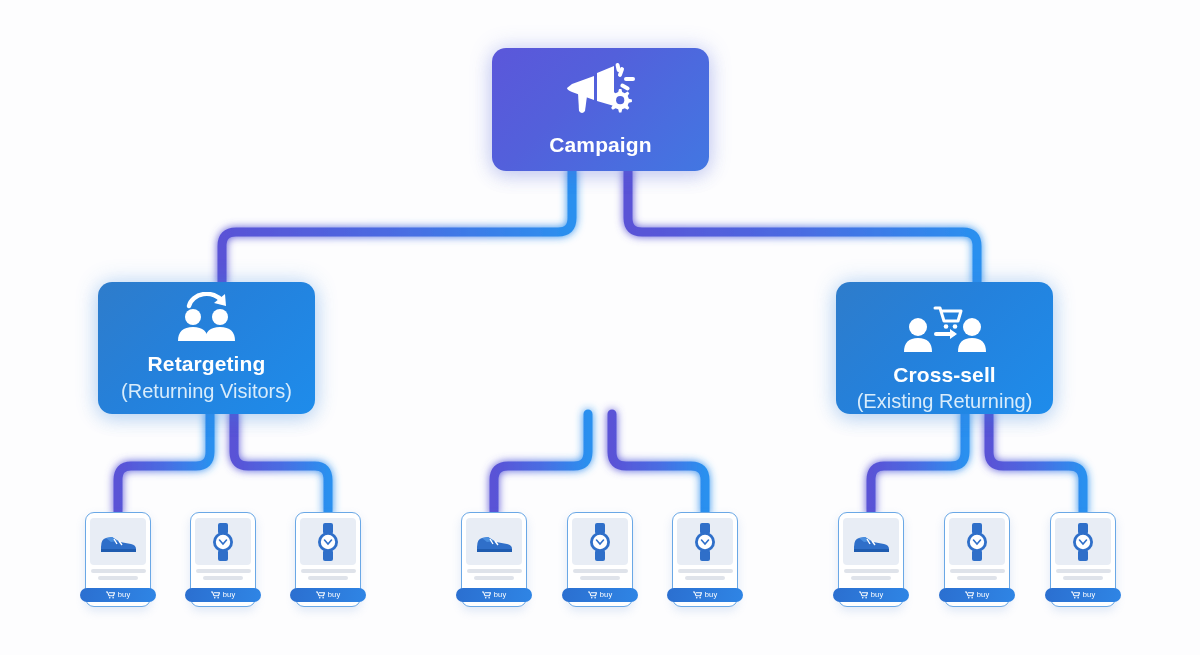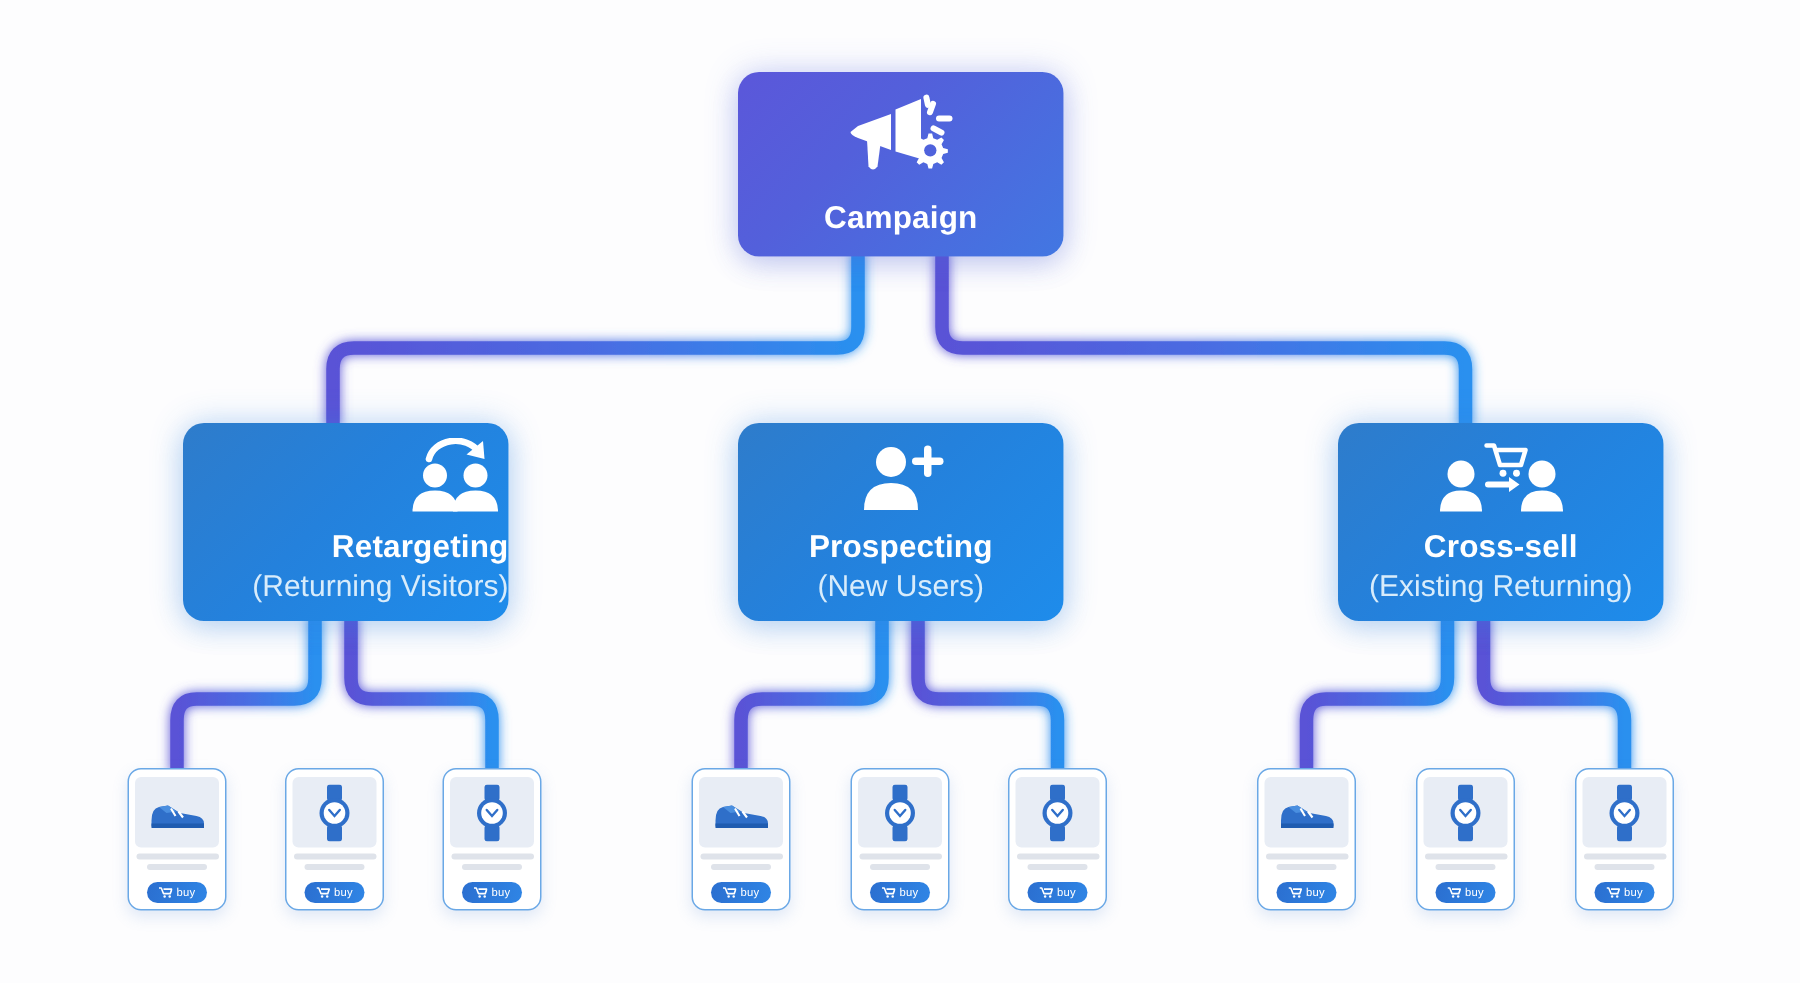--- a/index.html
+++ b/index.html
@@ -29,23 +29,23 @@
   .node.root {
     left: 492px; top: 48px; width: 217px; height: 123px;
     background: linear-gradient(135deg, #5b57da 0%, #5360db 38%, #4277e2 100%);
     box-shadow: 0 0 22px rgba(90,110,230,.28), 0 6px 18px rgba(70,90,200,.18);
   }
   .node.mid {
     top: 282px; width: 217px; height: 132px;
     background: linear-gradient(135deg, #2e7ccb 0%, #2481dc 45%, #1e8ceb 100%);
     box-shadow: 0 0 22px rgba(60,140,230,.30), 0 6px 18px rgba(40,120,210,.16);
   }
-  #node-retargeting { left: 122px; align-items: flex-end; }
+  #node-retargeting { left: 98px; }
   #node-prospecting { left: 492px; }
-  #node-crosssell  { left: 892px; }
+  #node-crosssell  { left: 836px; justify-content: flex-end; }
 
   .node-icon { display: block; margin-bottom: 4px; }
   .node .title {
     font-size: 21px; font-weight: bold; letter-spacing: .1px;
     line-height: 1.15; color: #ffffff;
   }
   .node.root .title { font-size: 21px; margin-top: 6px; }
   .node .subtitle {
     font-size: 20px; font-weight: normal; color: #d8ecfb;
     line-height: 1.3; margin-top: 1px;
@@ -68,21 +68,21 @@
     background: #e8edf5;
     border-radius: 4px;
     display: flex; align-items: center; justify-content: center;
     flex: none;
   }
   .line { background: #dfe3ea; border-radius: 2px; margin-top: 4px; }
   .line.l1 { width: 55px; height: 4px; }
   .line.l2 { width: 40px; height: 4px; margin-top: 3px; }
   .buy-btn {
     margin-top: auto;
-    width: 40px; height: 14px;
+    width: 76px; height: 14px;
     border-radius: 8px;
     background: linear-gradient(100deg, #2b6fd0 0%, #2f85e5 100%);
     display: flex; align-items: center; justify-content: center;
     gap: 3px;
     color: #ffffff;
     font-size: 7px;
     font-family: "Liberation Sans", sans-serif;
   }
   .buy-label { font-size: 7.5px; line-height: 1; letter-spacing: .2px; }
 </style>
@@ -163,32 +163,20 @@
         <circle cx="21" cy="25" r="8"></circle>
         <path d="M6 49 Q6 35 21 35 Q36 35 36 49 Z"></path>
         <circle cx="48" cy="25" r="8"></circle>
         <path d="M33 49 Q33 35 48 35 Q63 35 63 49 Z"></path>
       </svg>
     </span>
     <span class="title">Retargeting</span>
     <span class="subtitle">(Returning Visitors)</span>
   </div>
 
-  <div class="node mid" id="node-prospecting">
-    <span class="node-icon">
-      <svg width="70" height="52" viewBox="0 0 70 52" fill="#ffffff">
-        <circle cx="28" cy="16" r="10"></circle>
-        <path d="M10 48 Q10 30 28 30 Q46 30 46 48 Z"></path>
-        <rect x="50" y="5" width="5" height="21" rx="2.5"></rect>
-        <rect x="42" y="13" width="21" height="5" rx="2.5"></rect>
-      </svg>
-    </span>
-    <span class="title">Prospecting</span>
-    <span class="subtitle">(New Users)</span>
-  </div>
 
   <div class="node mid" id="node-crosssell">
     <span class="node-icon">
       <svg width="84" height="52" viewBox="0 0 84 52" fill="#ffffff">
         <circle cx="15" cy="24" r="9"></circle>
         <path d="M1 49 Q1 35 15 35 Q29 35 29 49 Z"></path>
         <circle cx="69" cy="24" r="9"></circle>
         <path d="M55 49 Q55 35 69 35 Q83 35 83 49 Z"></path>
         <g transform="translate(31,3)">
           <path d="M1 2 L6 2 L10 15 L24 15 L27 5 L8 5" fill="none" stroke="#ffffff" stroke-width="3" stroke-linecap="round" stroke-linejoin="round"></path>

